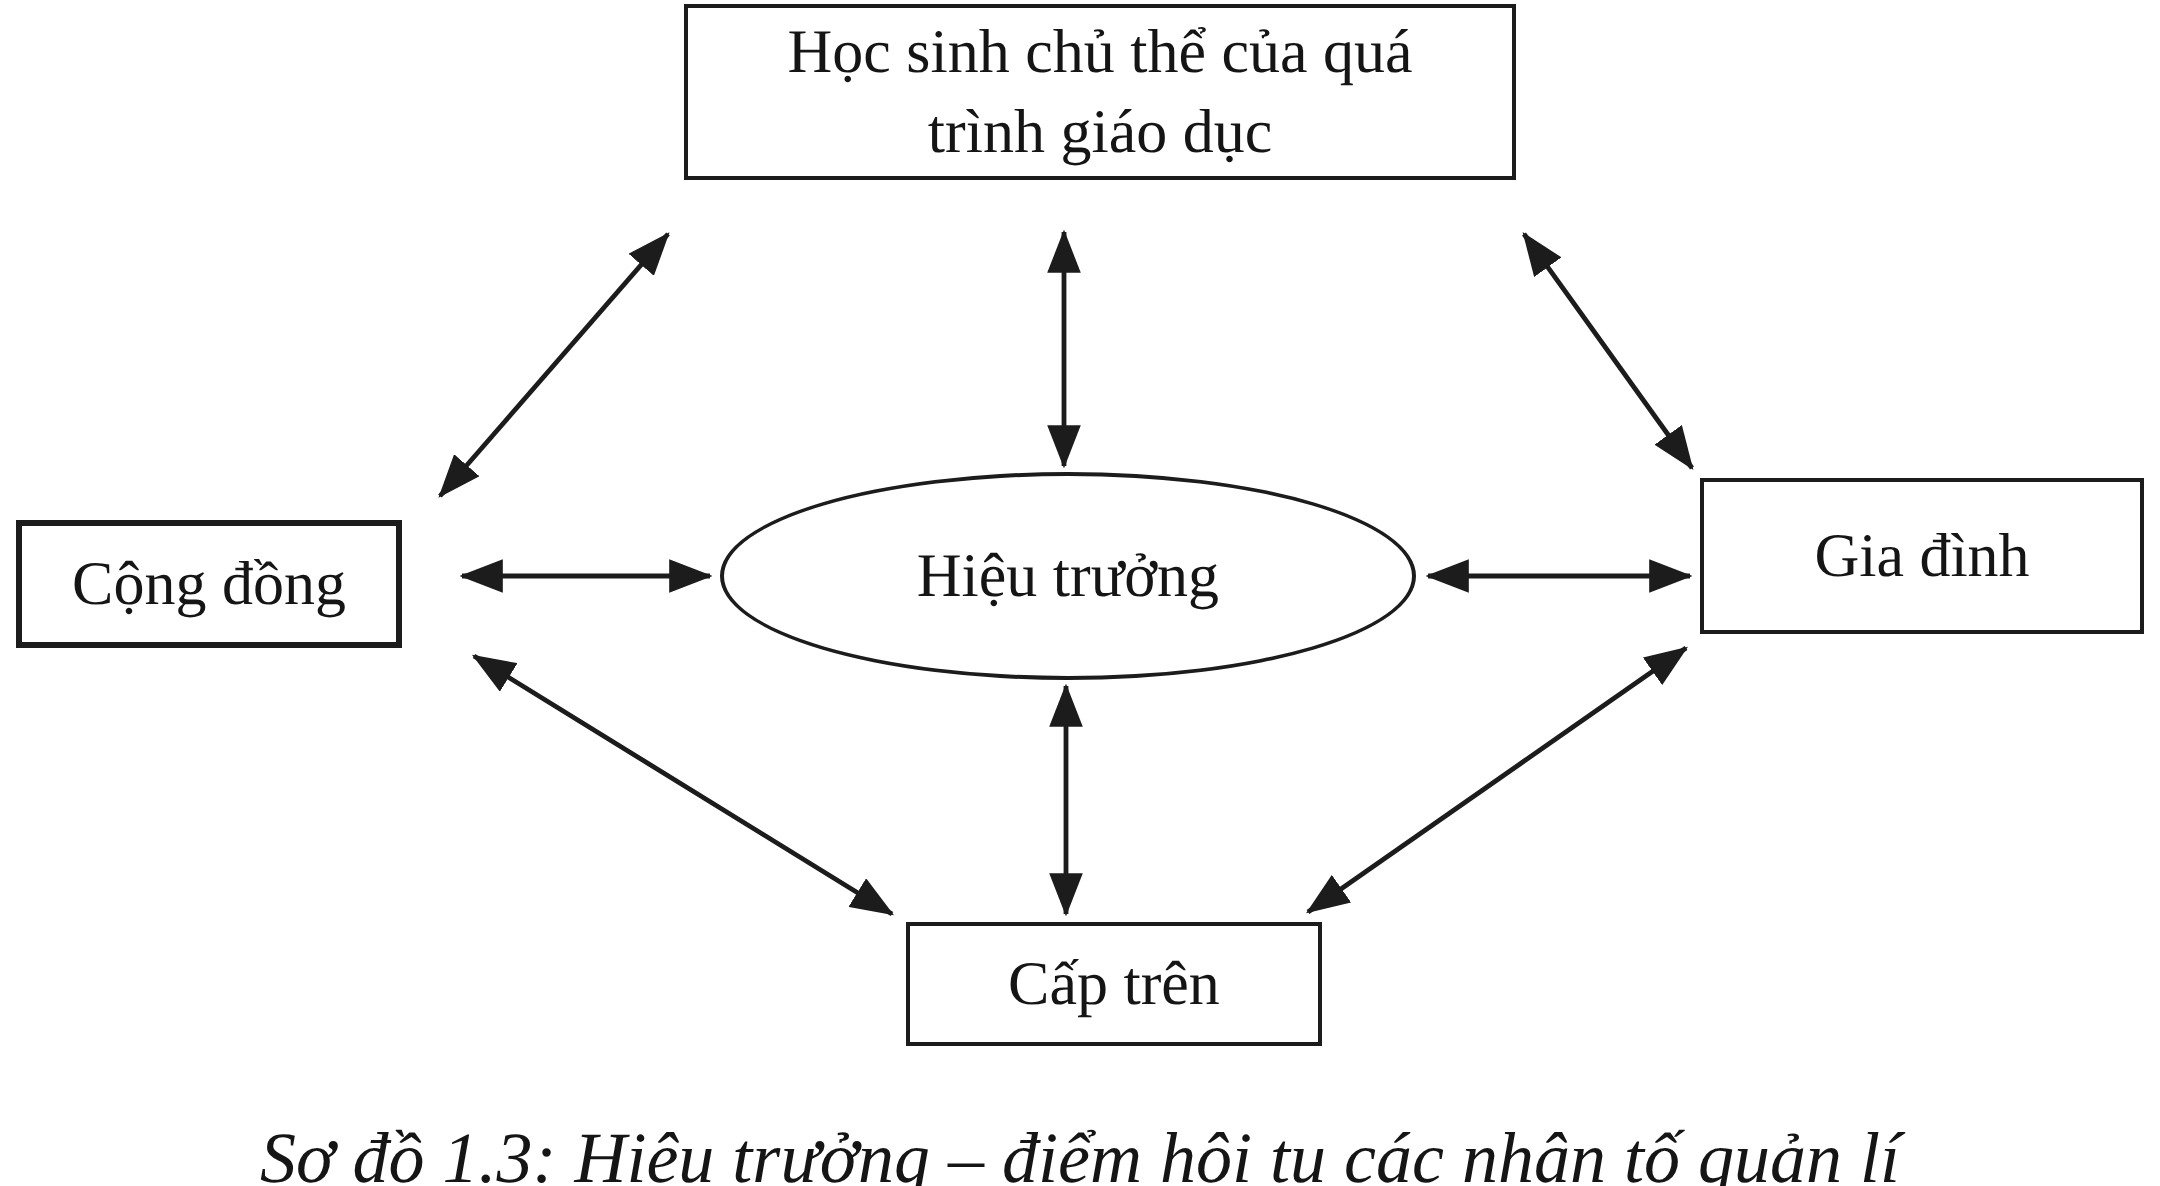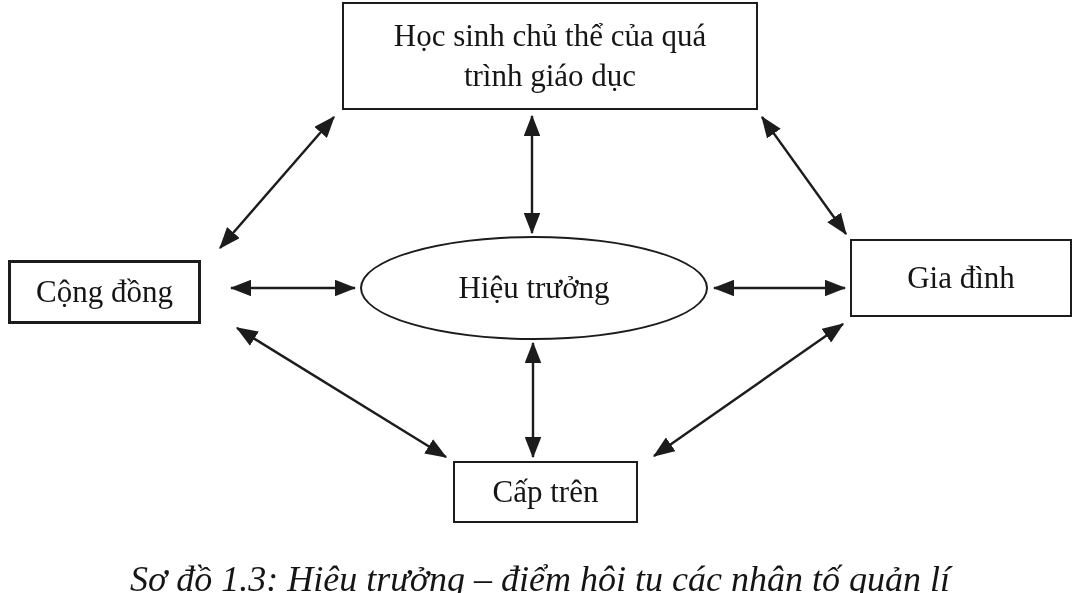--- a/index.html
+++ b/index.html
@@ -37,42 +37,42 @@
     align-items: center;
     justify-content: center;
     text-align: center;
     z-index: 2;
     font-size: 31px;
     line-height: 1.3;
     box-sizing: border-box;
   }
   .node-students {
     left: 342px; top: 2px;
-    width: 416px; height: 108px;
+    width: 416px; height: 88px;
   }
   .node-students .label-inner {
     max-width: 352px;
   }
   .node-community {
     left: 8px; top: 260px;
     width: 193px; height: 64px;
     border-width: 3px;
   }
   .node-principal {
     left: 360px; top: 236px;
     width: 348px; height: 104px;
     border-radius: 50%;
   }
   .node-family {
     left: 850px; top: 239px;
     width: 222px; height: 78px;
   }
   .node-superiors {
     left: 453px; top: 461px;
-    width: 185px; height: 62px;
+    width: 208px; height: 62px;
   }
   .caption {
     position: absolute;
     left: 0;
     right: 0;
     top: 558px;
     text-align: center;
     font-style: italic;
     font-size: 36px;
     line-height: 1.2;

